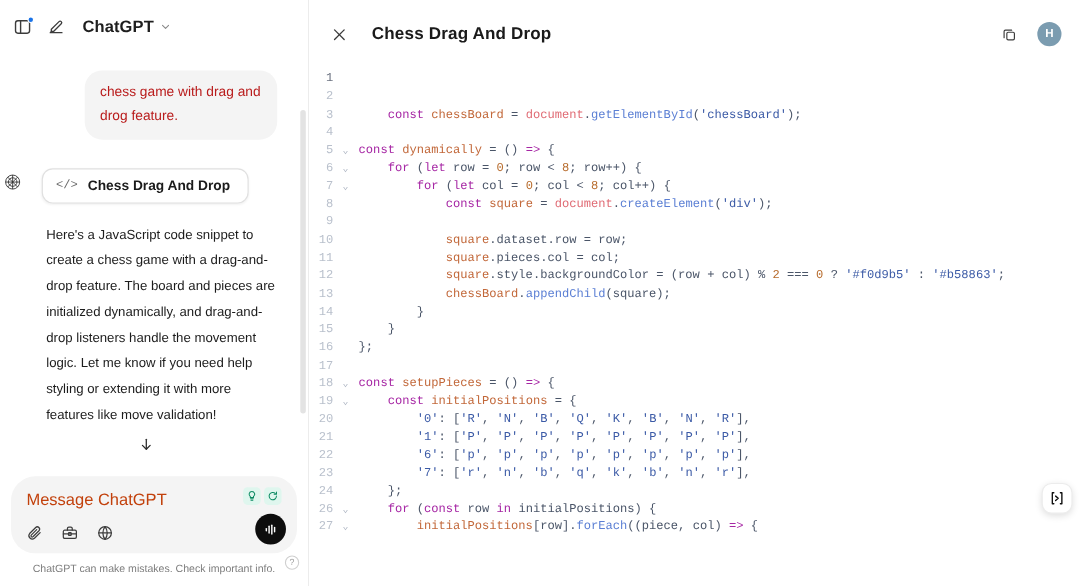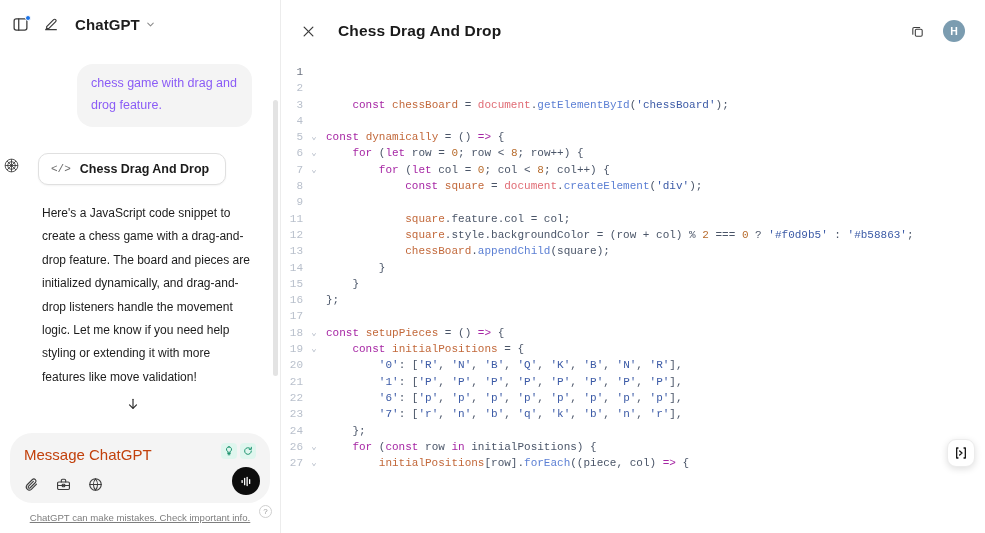--- a/index.html
+++ b/index.html
@@ -46,21 +46,21 @@
 
   .chat-scroll {
     flex: 1 1 auto;
     position: relative;
     overflow: hidden;
     padding: 0 14px 0 0;
   }
 
   .user-row { display:flex; justify-content:flex-end; padding: 16px 14px 0 14px; }
   .user-bubble {
-    background:#f4f4f4; color:#8b5cf6;
+    background:#f4f4f4; color:#b91c1c;
     border-radius: 16px;
     padding: 9px 14px 11px 14px;
     font-size: 12.5px; line-height: 1.72;
     max-width: 175px;
   }
 
   .assistant-block { padding: 26px 14px 0 8px; position: relative; }
   .gpt-avatar {
     position:absolute; left:3px; top:30px;
     width:17px; height:17px; color:#2b2b2b;
@@ -134,21 +134,20 @@
     background:#0d0d0d; color:#fff;
     display:flex; align-items:center; justify-content:center;
     cursor:pointer;
   }
   .disclaimer {
     flex: 0 0 auto;
     text-align:center;
     font-size: 9.6px; color:#7d7d7d;
     padding: 9px 0 10px 0;
     position: relative;
-    text-decoration: underline;
   }
   .help-btn {
     position:absolute; right: 8px; top: 2px;
     width: 13px; height:13px; border-radius:50%;
     border:1px solid #cfcfcf; color:#9a9a9a;
     font-size:8px; line-height: 11px; text-align:center;
     background:#fff; cursor:pointer;
   }
 
   
@@ -371,21 +370,22 @@
     <div class="code-body" id="code-body">
         <div class="code-line"><span class="ln first">1</span><span class="fold"></span><span class="code-text"><span class="t-pl">    </span></span></div>
         <div class="code-line"><span class="ln">2</span><span class="fold"></span><span class="code-text"></span></div>
         <div class="code-line"><span class="ln">3</span><span class="fold"></span><span class="code-text"><span class="t-pl">    </span><span class="t-kw">const</span><span class="t-pl"> </span><span class="t-var">chessBoard</span><span class="t-op"> = </span><span class="t-obj">document</span><span class="t-op">.</span><span class="t-fn">getElementById</span><span class="t-op">(</span><span class="t-str">'chessBoard'</span><span class="t-op">);</span></span></div>
         <div class="code-line"><span class="ln">4</span><span class="fold"></span><span class="code-text"></span></div>
         <div class="code-line"><span class="ln">5</span><span class="fold">⌄</span><span class="code-text"><span class="t-kw">const</span><span class="t-pl"> </span><span class="t-var">dynamically</span><span class="t-op"> = () </span><span class="t-kw">=&gt;</span><span class="t-op"> {</span></span></div>
         <div class="code-line"><span class="ln">6</span><span class="fold">⌄</span><span class="code-text"><span class="t-pl">    </span><span class="t-kw">for</span><span class="t-op"> (</span><span class="t-kw">let</span><span class="t-op"> row = </span><span class="t-num">0</span><span class="t-op">; row &lt; </span><span class="t-num">8</span><span class="t-op">; row++) {</span></span></div>
         <div class="code-line"><span class="ln">7</span><span class="fold">⌄</span><span class="code-text"><span class="t-pl">        </span><span class="t-kw">for</span><span class="t-op"> (</span><span class="t-kw">let</span><span class="t-op"> col = </span><span class="t-num">0</span><span class="t-op">; col &lt; </span><span class="t-num">8</span><span class="t-op">; col++) {</span></span></div>
         <div class="code-line"><span class="ln">8</span><span class="fold"></span><span class="code-text"><span class="t-pl">            </span><span class="t-kw">const</span><span class="t-pl"> </span><span class="t-var">square</span><span class="t-op"> = </span><span class="t-obj">document</span><span class="t-op">.</span><span class="t-fn">createElement</span><span class="t-op">(</span><span class="t-str">'div'</span><span class="t-op">);</span></span></div>
         <div class="code-line"><span class="ln">9</span><span class="fold"></span></div>
-        <div class="code-line"><span class="ln">11</span><span class="fold"></span><span class="code-text"><span class="t-pl">            </span><span class="t-var">square</span><span class="t-op">.feature.col = col;</span></span></div>
+        <div class="code-line"><span class="ln">10</span><span class="fold"></span><span class="code-text"><span class="t-pl">            </span><span class="t-var">square</span><span class="t-op">.dataset.row = row;</span></span></div>
+        <div class="code-line"><span class="ln">11</span><span class="fold"></span><span class="code-text"><span class="t-pl">            </span><span class="t-var">square</span><span class="t-op">.pieces.col = col;</span></span></div>
         <div class="code-line"><span class="ln">12</span><span class="fold"></span><span class="code-text"><span class="t-pl">            </span><span class="t-var">square</span><span class="t-op">.style.backgroundColor = (row + col) % </span><span class="t-num">2</span><span class="t-op"> === </span><span class="t-num">0</span><span class="t-op"> ? </span><span class="t-str">'#f0d9b5'</span><span class="t-op"> : </span><span class="t-str">'#b58863'</span><span class="t-op">;</span></span></div>
         <div class="code-line"><span class="ln">13</span><span class="fold"></span><span class="code-text"><span class="t-pl">            </span><span class="t-var">chessBoard</span><span class="t-op">.</span><span class="t-fn">appendChild</span><span class="t-op">(square);</span></span></div>
         <div class="code-line"><span class="ln">14</span><span class="fold"></span><span class="code-text"><span class="t-op">        }</span></span></div>
         <div class="code-line"><span class="ln">15</span><span class="fold"></span><span class="code-text"><span class="t-op">    }</span></span></div>
         <div class="code-line"><span class="ln">16</span><span class="fold"></span><span class="code-text"><span class="t-op">};</span></span></div>
         <div class="code-line"><span class="ln">17</span><span class="fold"></span><span class="code-text"></span></div>
         <div class="code-line"><span class="ln">18</span><span class="fold">⌄</span><span class="code-text"><span class="t-kw">const</span><span class="t-pl"> </span><span class="t-var">setupPieces</span><span class="t-op"> = () </span><span class="t-kw">=&gt;</span><span class="t-op"> {</span></span></div>
         <div class="code-line"><span class="ln">19</span><span class="fold">⌄</span><span class="code-text"><span class="t-pl">    </span><span class="t-kw">const</span><span class="t-pl"> </span><span class="t-var">initialPositions</span><span class="t-op"> = {</span></span></div>
         <div class="code-line"><span class="ln">20</span><span class="fold"></span><span class="code-text"><span class="t-pl">        </span><span class="t-str">'0'</span><span class="t-op">: [</span><span class="t-str">'R'</span><span class="t-op">, </span><span class="t-str">'N'</span><span class="t-op">, </span><span class="t-str">'B'</span><span class="t-op">, </span><span class="t-str">'Q'</span><span class="t-op">, </span><span class="t-str">'K'</span><span class="t-op">, </span><span class="t-str">'B'</span><span class="t-op">, </span><span class="t-str">'N'</span><span class="t-op">, </span><span class="t-str">'R'</span><span class="t-op">],</span></span></div>
         <div class="code-line"><span class="ln">21</span><span class="fold"></span><span class="code-text"><span class="t-pl">        </span><span class="t-str">'1'</span><span class="t-op">: [</span><span class="t-str">'P'</span><span class="t-op">, </span><span class="t-str">'P'</span><span class="t-op">, </span><span class="t-str">'P'</span><span class="t-op">, </span><span class="t-str">'P'</span><span class="t-op">, </span><span class="t-str">'P'</span><span class="t-op">, </span><span class="t-str">'P'</span><span class="t-op">, </span><span class="t-str">'P'</span><span class="t-op">, </span><span class="t-str">'P'</span><span class="t-op">],</span></span></div>

